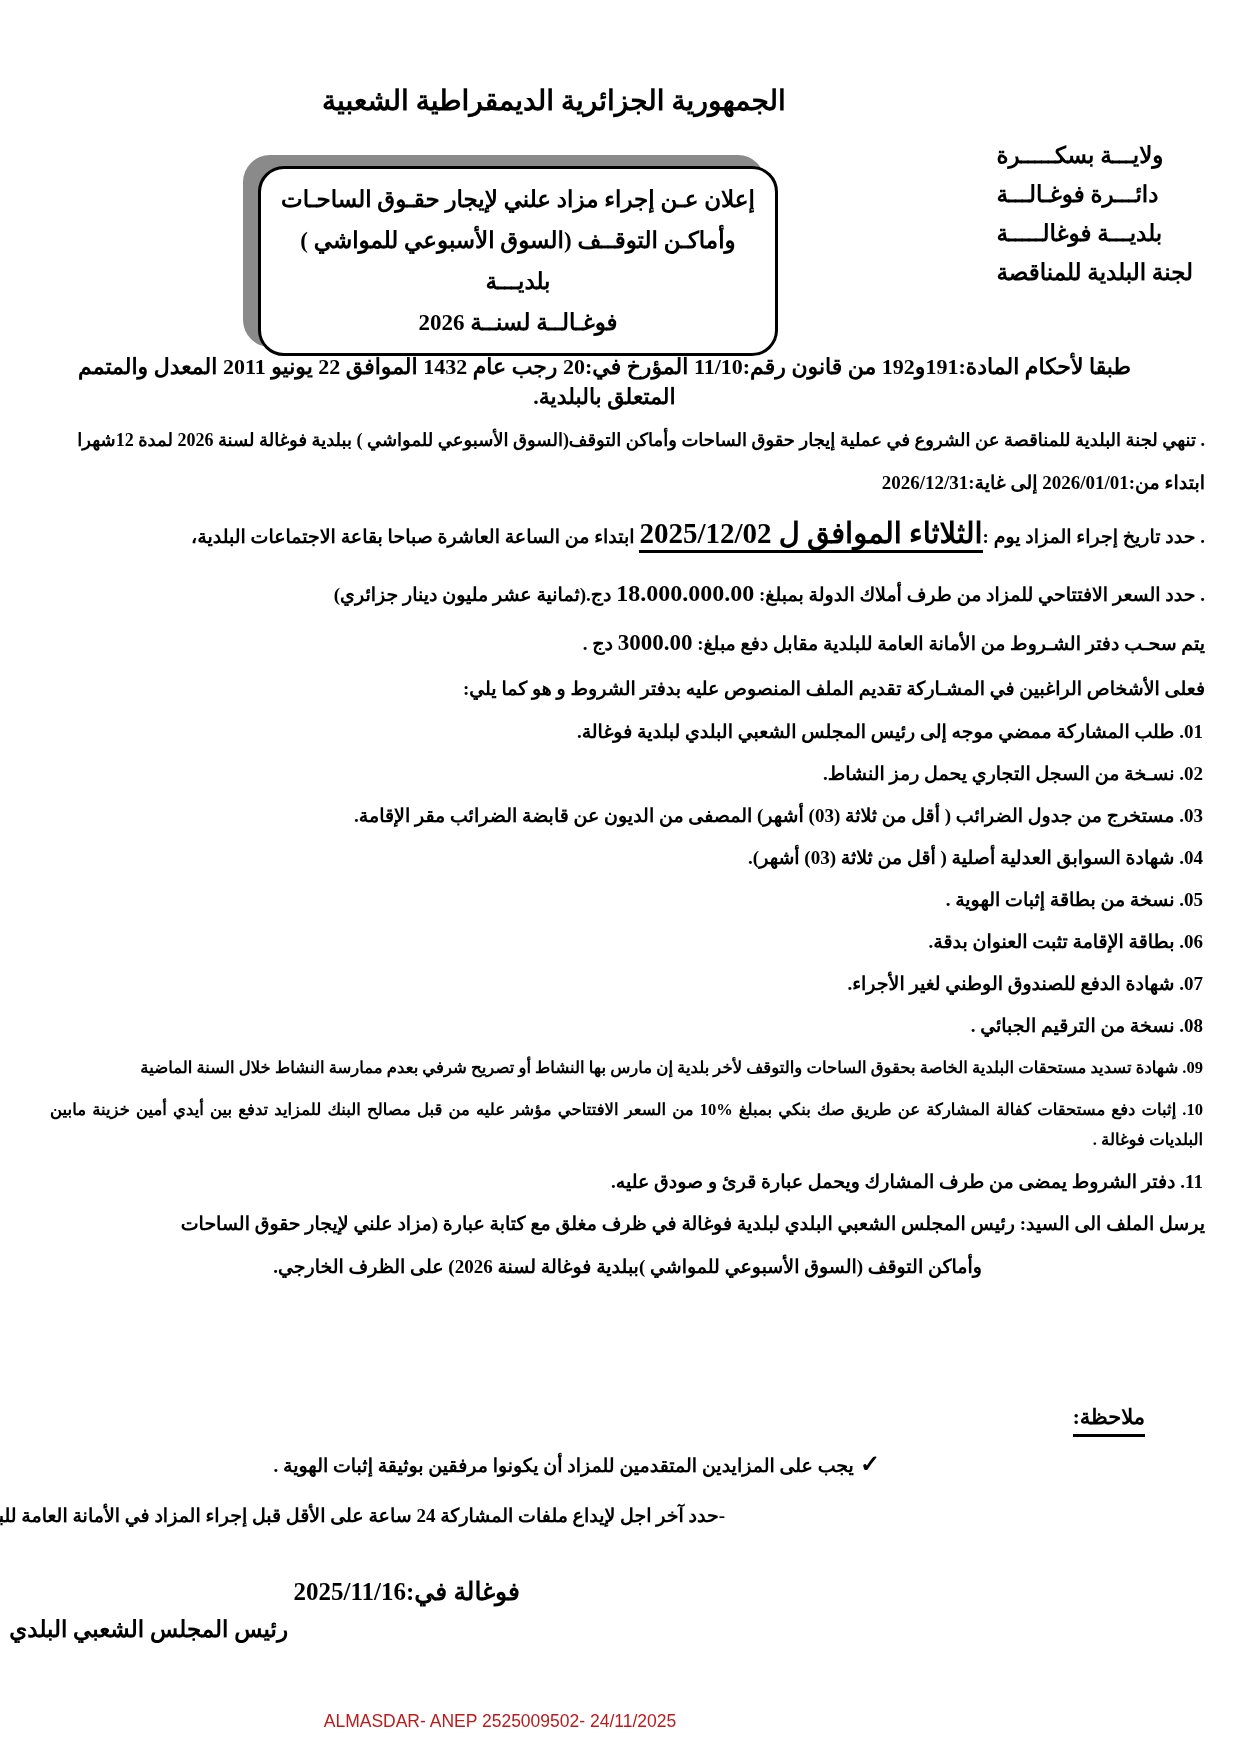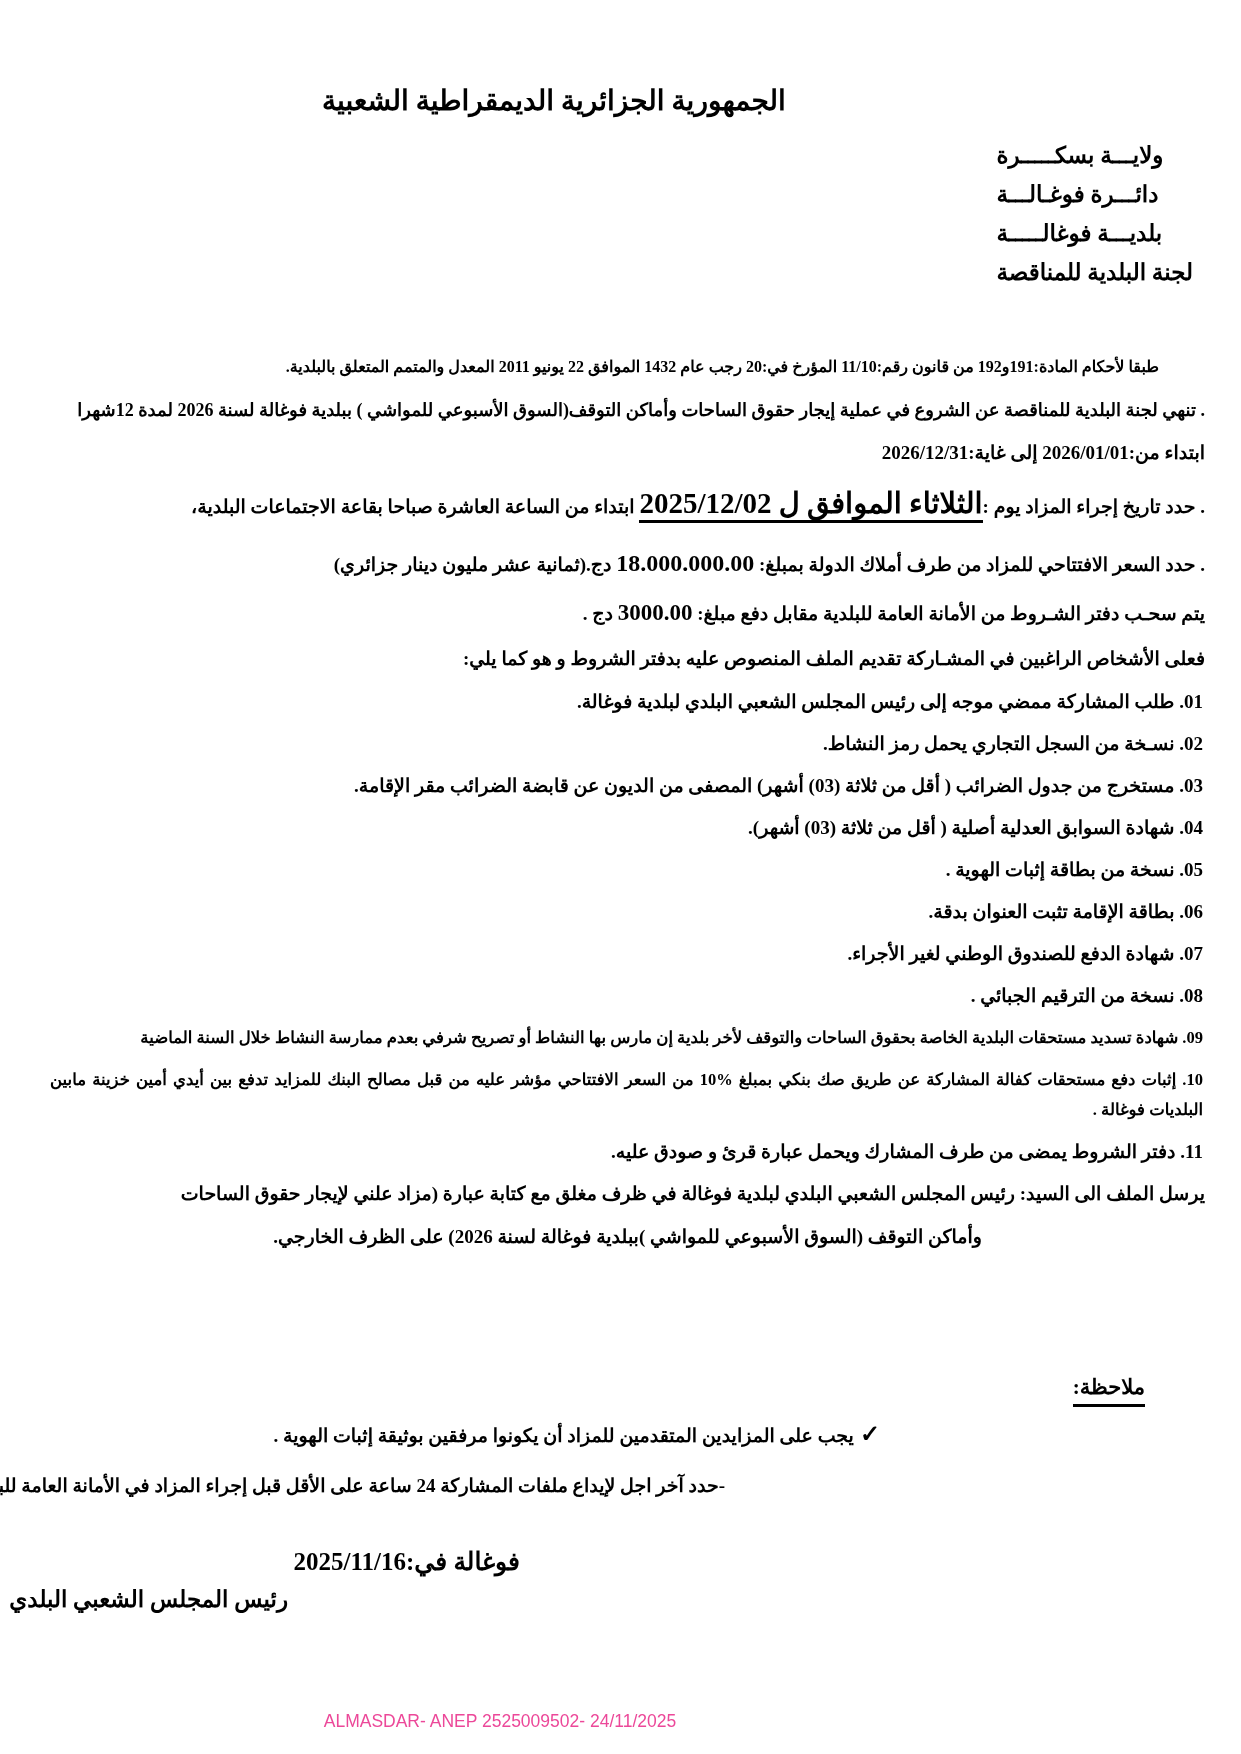--- a/index.html
+++ b/index.html
@@ -25,21 +25,21 @@
     box-shadow:-14px -10px 0 1px #8a8a8a;
     padding:10px 16px; direction:rtl; text-align:center;
     font-weight:bold; font-size:23px; line-height:41px;
   }
   
   .body-text {
     margin:0 36px 0 50px; direction:rtl; text-align:right;
     font-weight:bold; font-size:19px;
   }
   .line { margin-bottom:13px; line-height:30px; }
-  .p-law { padding-right:46px; font-size:16px; }
+  .p-law { padding-right:46px; font-size:22px;text-align:center; }
   .p-announce { font-size:18px; }
   .p-date { line-height:44px; margin-bottom:16px; }
   .big-date { font-size:29px; border-bottom:3px solid #000; padding-bottom:1px; }
   .amount-lg { font-size:24px; }
   .amount-md { font-size:23px; }
   .p-price { line-height:36px; }
   .p-fee { line-height:34px; }
   .item { margin-bottom:12px; line-height:30px; padding-right:2px; }
   .item.small { font-size:16.5px; text-align:justify; }
   .p-send-2 { text-align:center; }
@@ -51,36 +51,41 @@
   .note-check { margin:12px 325px 0 0; line-height:30px; white-space:nowrap; }
   .check-icon { font-size:24px; margin-left:6px; }
   .note-dash { margin:20px 480px 0 0; line-height:30px; white-space:nowrap; }
   
   .sig-place { margin:46px 685px 0 0; font-size:25px; white-space:nowrap; }
   .sig-title { margin:10px 917px 0 0; font-size:23px; white-space:nowrap; }
   
   .footer {
     position:absolute; bottom:22px; left:0; width:1000px; text-align:center;
     direction:ltr; font-family:"Liberation Sans","DejaVu Sans",sans-serif;
-    font-size:17.5px; font-weight:normal; color:#ec4899;
+    font-size:17.5px; font-weight:normal; color:#b91c1c;
   }
 </style>
 </head>
 <body>
 
 <div class="header">
   <div class="republic-title">الجمهورية الجزائرية الديمقراطية الشعبية</div>
 
   <div class="admin-block">
     <div>ولايـــة بسكـــــرة</div>
     <div>دائـــرة فوغـالـــة</div>
     <div>بلديـــة فوغالـــــة</div>
     <div>لجنة البلدية للمناقصة</div>
   </div>
 
+  <div class="announce-box">
+    <div>إعلان عـن إجراء مزاد علني لإيجار  حقـوق الساحـات</div>
+    <div>وأماكـن التوقــف (السوق الأسبوعي للمواشي ) بلديـــة</div>
+    <div>فوغـالــة لسنــة 2026</div>
+  </div>
 </div>
 
 <div class="body-text">
   <div class="line p-law">طبقا لأحكام المادة:191و192 من قانون رقم:11/10 المؤرخ في:20 رجب عام 1432 الموافق 22 يونيو 2011 المعدل والمتمم المتعلق بالبلدية.</div>
   <div class="line p-announce">.  تنهي لجنة البلدية للمناقصة عن الشروع في عملية إيجار حقوق الساحات وأماكن التوقف(السوق الأسبوعي للمواشي ) ببلدية فوغالة لسنة 2026 لمدة 12شهرا</div>
   <div class="line">ابتداء من:2026/01/01 إلى غاية:2026/12/31</div>
 
   <div class="line p-date"><span>. حدد تاريخ إجراء المزاد يوم :</span><span class="big-date">الثلاثاء الموافق ل 2025/12/02</span><span> ابتداء من الساعة العاشرة صباحا بقاعة الاجتماعات البلدية،</span></div>
 
   <div class="line p-price"><span>. حدد السعر الافتتاحي للمزاد من طرف أملاك الدولة بمبلغ: </span><span class="amount-lg">18.000.000.00</span><span> دج.(ثمانية عشر مليون دينار جزائري)</span></div>

